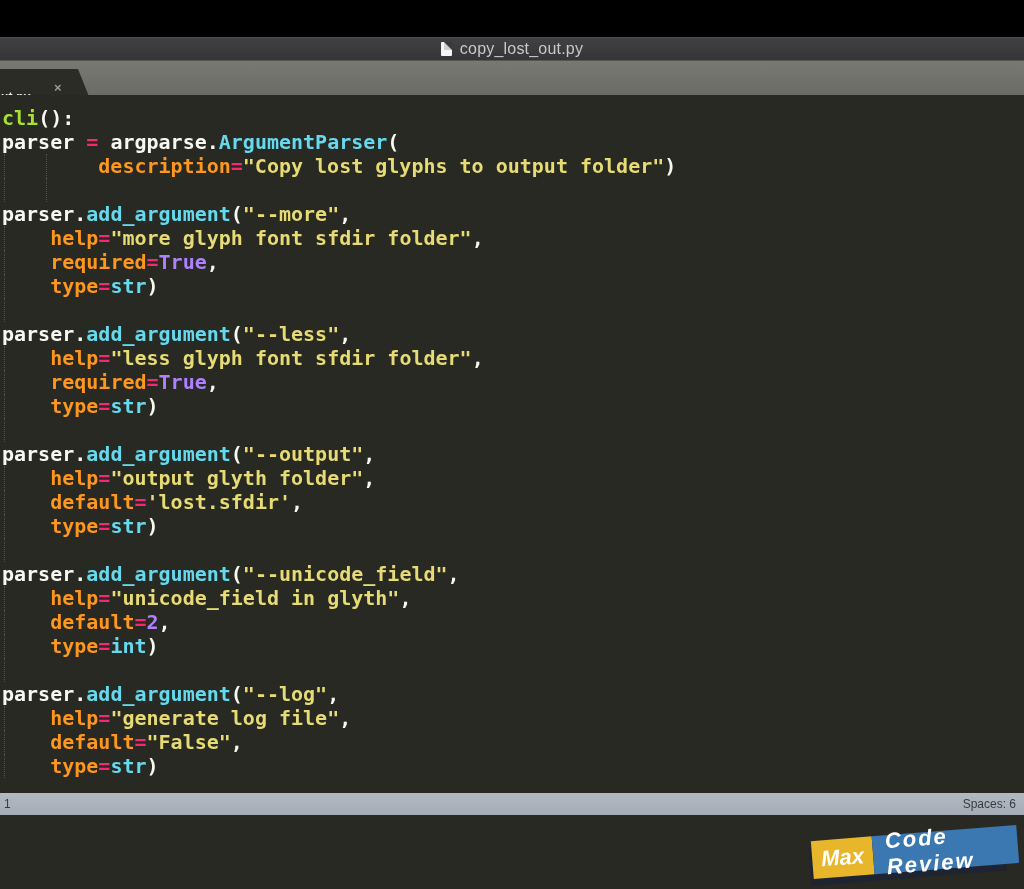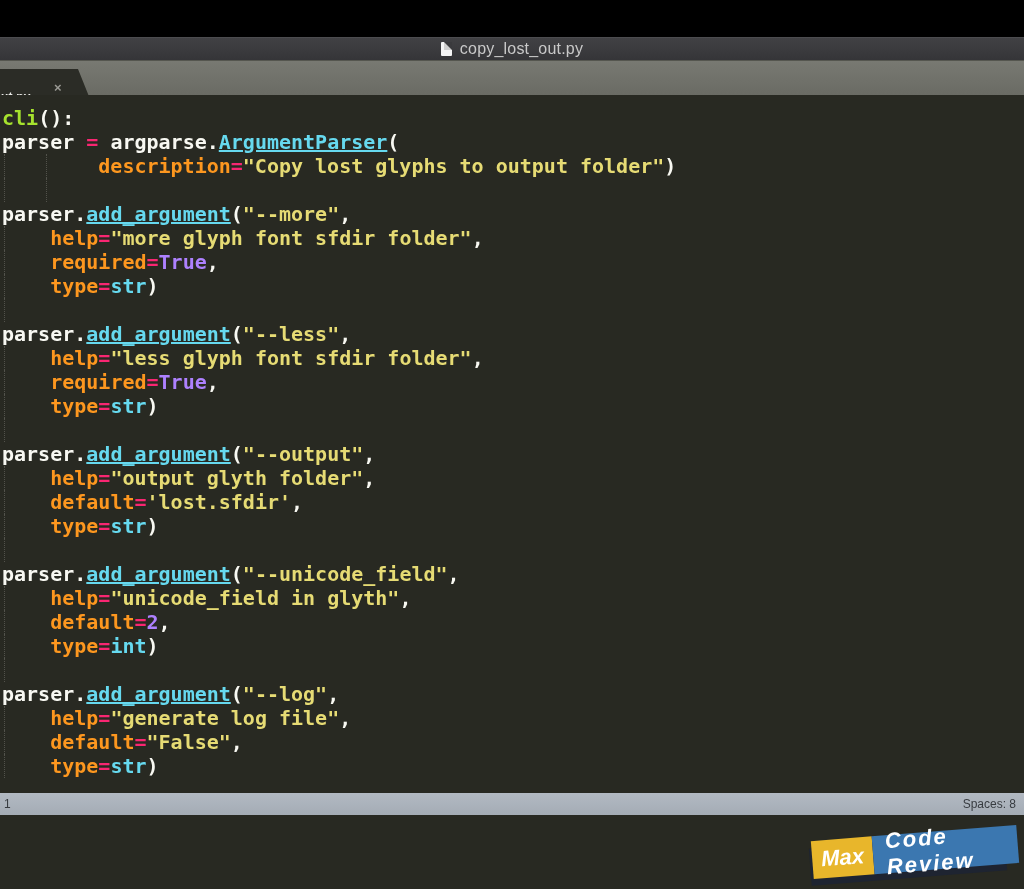--- a/index.html
+++ b/index.html
@@ -48,21 +48,21 @@
     font-family:"DejaVu Sans Mono","Liberation Mono",monospace;
     font-size:20px; font-weight:bold; line-height:24px;
     white-space:pre; color:var(--plain);
   }
   .code-line { position:relative; height:24px; }
   .guide { position:absolute; top:0; height:24px; width:0;
     border-left:1px dotted rgba(248,248,242,0.20); }
   .tk-plain   { color:var(--plain); }
   .tk-fn      { color:var(--green); }
   .tk-op      { color:var(--pink); }
-  .tk-cyan    { color:var(--cyan);text-decoration:underline; }
+  .tk-cyan    { color:var(--cyan); }
   .tk-param   { color:var(--orange); }
   .tk-str     { color:var(--yellow); }
   .tk-const   { color:var(--purple); }
   .tk-builtin { color:var(--cyan); }
 
   
   .statusbar {
     position:absolute; left:0; top:793px; width:1024px; height:22px;
     background:linear-gradient(#b2b9c2,#a4acb5);
     display:flex; align-items:center; justify-content:space-between;
@@ -101,21 +101,21 @@
       <span class="tab-close">×</span>
     </div>
   </div>
 
   <div class="editor">
     <div class="code"><div class="code-line"><span class="tk-fn">cli</span><span class="tk-plain">():</span></div><div class="code-line"><span class="tk-plain">parser </span><span class="tk-op">=</span><span class="tk-plain"> argparse.</span><span class="tk-cyan">ArgumentParser</span><span class="tk-plain">(</span></div><div class="code-line"><span class="guide" style="left: 2px;"></span><span class="guide" style="left: 44px;"></span><span class="tk-plain">        </span><span class="tk-param">description</span><span class="tk-op">=</span><span class="tk-str">"Copy lost glyphs to output folder"</span><span class="tk-plain">)</span></div><div class="code-line"><span class="guide" style="left: 2px;"></span><span class="guide" style="left: 44px;"></span></div><div class="code-line"><span class="tk-plain">parser.</span><span class="tk-cyan">add_argument</span><span class="tk-plain">(</span><span class="tk-str">"--more"</span><span class="tk-plain">,</span></div><div class="code-line"><span class="guide" style="left: 2px;"></span><span class="tk-plain">    </span><span class="tk-param">help</span><span class="tk-op">=</span><span class="tk-str">"more glyph font sfdir folder"</span><span class="tk-plain">,</span></div><div class="code-line"><span class="guide" style="left: 2px;"></span><span class="tk-plain">    </span><span class="tk-param">required</span><span class="tk-op">=</span><span class="tk-const">True</span><span class="tk-plain">,</span></div><div class="code-line"><span class="guide" style="left: 2px;"></span><span class="tk-plain">    </span><span class="tk-param">type</span><span class="tk-op">=</span><span class="tk-builtin">str</span><span class="tk-plain">)</span></div><div class="code-line"><span class="guide" style="left: 2px;"></span></div><div class="code-line"><span class="tk-plain">parser.</span><span class="tk-cyan">add_argument</span><span class="tk-plain">(</span><span class="tk-str">"--less"</span><span class="tk-plain">,</span></div><div class="code-line"><span class="guide" style="left: 2px;"></span><span class="tk-plain">    </span><span class="tk-param">help</span><span class="tk-op">=</span><span class="tk-str">"less glyph font sfdir folder"</span><span class="tk-plain">,</span></div><div class="code-line"><span class="guide" style="left: 2px;"></span><span class="tk-plain">    </span><span class="tk-param">required</span><span class="tk-op">=</span><span class="tk-const">True</span><span class="tk-plain">,</span></div><div class="code-line"><span class="guide" style="left: 2px;"></span><span class="tk-plain">    </span><span class="tk-param">type</span><span class="tk-op">=</span><span class="tk-builtin">str</span><span class="tk-plain">)</span></div><div class="code-line"><span class="guide" style="left: 2px;"></span></div><div class="code-line"><span class="tk-plain">parser.</span><span class="tk-cyan">add_argument</span><span class="tk-plain">(</span><span class="tk-str">"--output"</span><span class="tk-plain">,</span></div><div class="code-line"><span class="guide" style="left: 2px;"></span><span class="tk-plain">    </span><span class="tk-param">help</span><span class="tk-op">=</span><span class="tk-str">"output glyth folder"</span><span class="tk-plain">,</span></div><div class="code-line"><span class="guide" style="left: 2px;"></span><span class="tk-plain">    </span><span class="tk-param">default</span><span class="tk-op">=</span><span class="tk-str">'lost.sfdir'</span><span class="tk-plain">,</span></div><div class="code-line"><span class="guide" style="left: 2px;"></span><span class="tk-plain">    </span><span class="tk-param">type</span><span class="tk-op">=</span><span class="tk-builtin">str</span><span class="tk-plain">)</span></div><div class="code-line"><span class="guide" style="left: 2px;"></span></div><div class="code-line"><span class="tk-plain">parser.</span><span class="tk-cyan">add_argument</span><span class="tk-plain">(</span><span class="tk-str">"--unicode_field"</span><span class="tk-plain">,</span></div><div class="code-line"><span class="guide" style="left: 2px;"></span><span class="tk-plain">    </span><span class="tk-param">help</span><span class="tk-op">=</span><span class="tk-str">"unicode_field in glyth"</span><span class="tk-plain">,</span></div><div class="code-line"><span class="guide" style="left: 2px;"></span><span class="tk-plain">    </span><span class="tk-param">default</span><span class="tk-op">=</span><span class="tk-const">2</span><span class="tk-plain">,</span></div><div class="code-line"><span class="guide" style="left: 2px;"></span><span class="tk-plain">    </span><span class="tk-param">type</span><span class="tk-op">=</span><span class="tk-builtin">int</span><span class="tk-plain">)</span></div><div class="code-line"><span class="guide" style="left: 2px;"></span></div><div class="code-line"><span class="tk-plain">parser.</span><span class="tk-cyan">add_argument</span><span class="tk-plain">(</span><span class="tk-str">"--log"</span><span class="tk-plain">,</span></div><div class="code-line"><span class="guide" style="left: 2px;"></span><span class="tk-plain">    </span><span class="tk-param">help</span><span class="tk-op">=</span><span class="tk-str">"generate log file"</span><span class="tk-plain">,</span></div><div class="code-line"><span class="guide" style="left: 2px;"></span><span class="tk-plain">    </span><span class="tk-param">default</span><span class="tk-op">=</span><span class="tk-str">"False"</span><span class="tk-plain">,</span></div><div class="code-line"><span class="guide" style="left: 2px;"></span><span class="tk-plain">    </span><span class="tk-param">type</span><span class="tk-op">=</span><span class="tk-builtin">str</span><span class="tk-plain">)</span></div></div>
   </div>
 
   <div class="statusbar">
     <span class="status-left">n 1</span>
-    <span class="status-right">Spaces: 8</span>
+    <span class="status-right">Spaces: 6</span>
   </div>
 
   <div class="watermark">
     <div class="wm-shadow"></div>
     <div class="wm-badge">
       <span class="wm-seg wm-max">Max</span>
       <span class="wm-seg wm-code">Code Review</span>
     </div>
   </div>
 

